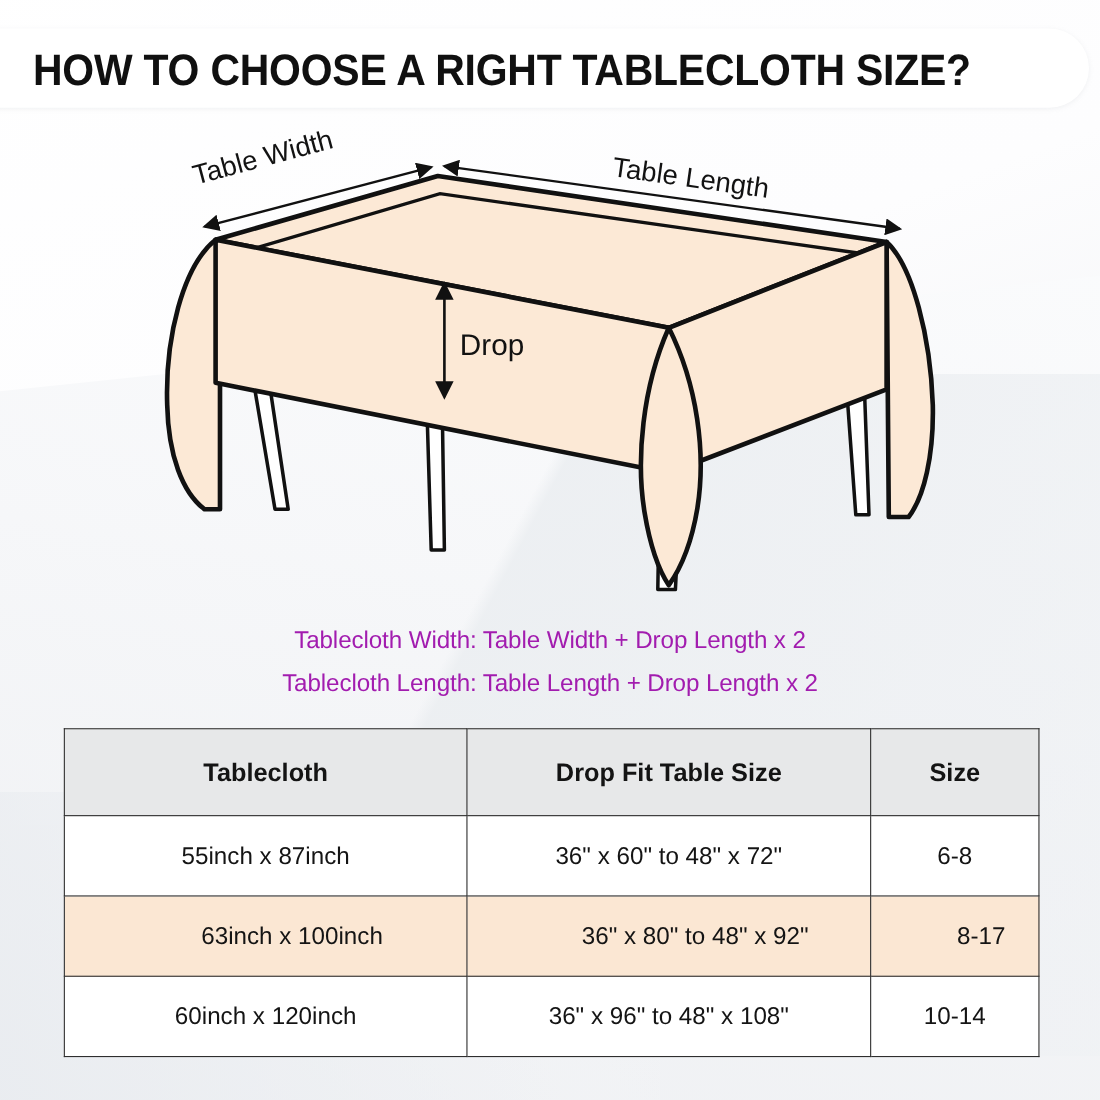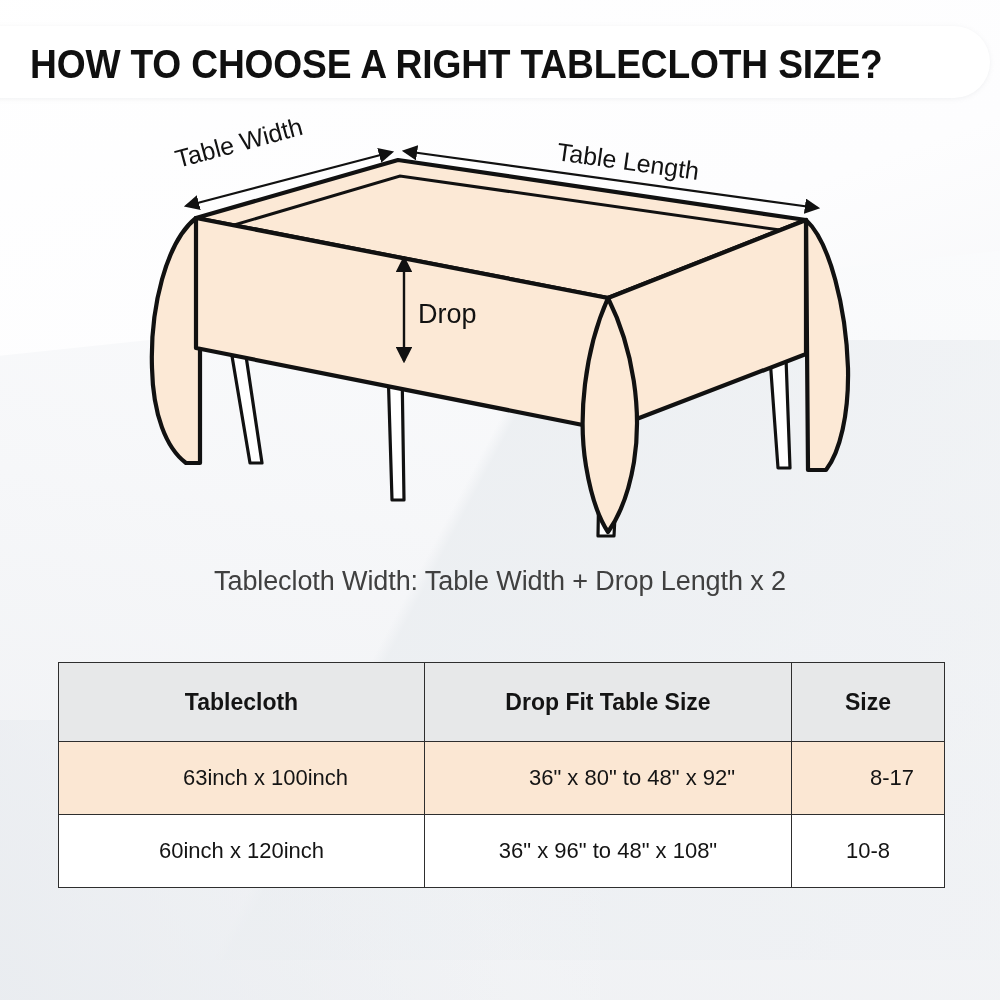--- a/index.html
+++ b/index.html
@@ -97,22 +97,22 @@
 
   
   .formulas {
     position: absolute;
     left: 0;
     top: 562px;
     width: 1000px;
     text-align: center;
   }
   .formula-line {
-    font-size: 27px;
-    color: #404040;
+    font-size: 22px;
+    color: #a21caf;
     line-height: 39px;
     letter-spacing: -0.1px;
     white-space: nowrap;
   }
 
   
   .size-table-wrap {
     position: absolute;
     left: 58px;
     top: 662px;
@@ -210,42 +210,48 @@
     <text x="178" y="50" transform="rotate(-15 178 50)" font-family="Liberation Sans, sans-serif" font-size="25" fill="#121212">Table Width</text>
 
     <text x="556" y="42" transform="rotate(8 556 42)" font-family="Liberation Sans, sans-serif" font-size="25" fill="#121212">Table Length</text>
 
     <text x="418" y="205" font-family="Liberation Sans, sans-serif" font-size="27" fill="#121212">Drop</text>
   </svg>
 </div>
 
 <div class="formulas">
   <div class="formula-line">Tablecloth Width: Table Width + Drop Length x 2</div>
+  <div class="formula-line">Tablecloth Length: Table Length + Drop Length x 2</div>
 </div>
 
 <div class="size-table-wrap">
   <table class="size-table">
     <colgroup>
       <col class="col-cloth">
       <col class="col-fit">
       <col class="col-seats">
     </colgroup>
     <thead>
       <tr>
         <th>Tablecloth</th>
         <th>Drop Fit Table Size</th>
         <th>Size</th>
       </tr>
     </thead>
     <tbody>
+      <tr>
+        <td>55inch x 87inch</td>
+        <td>36" x 60" to 48" x 72"</td>
+        <td>6-8</td>
+      </tr>
       <tr class="highlight">
         <td>63inch x 100inch</td>
         <td>36" x 80" to 48" x 92"</td>
         <td>8-17</td>
       </tr>
       <tr>
         <td>60inch x 120inch</td>
         <td>36" x 96" to 48" x 108"</td>
-        <td>10-8</td>
+        <td>10-14</td>
       </tr>
     </tbody>
   </table>
 </div>
 
 </body></html>

